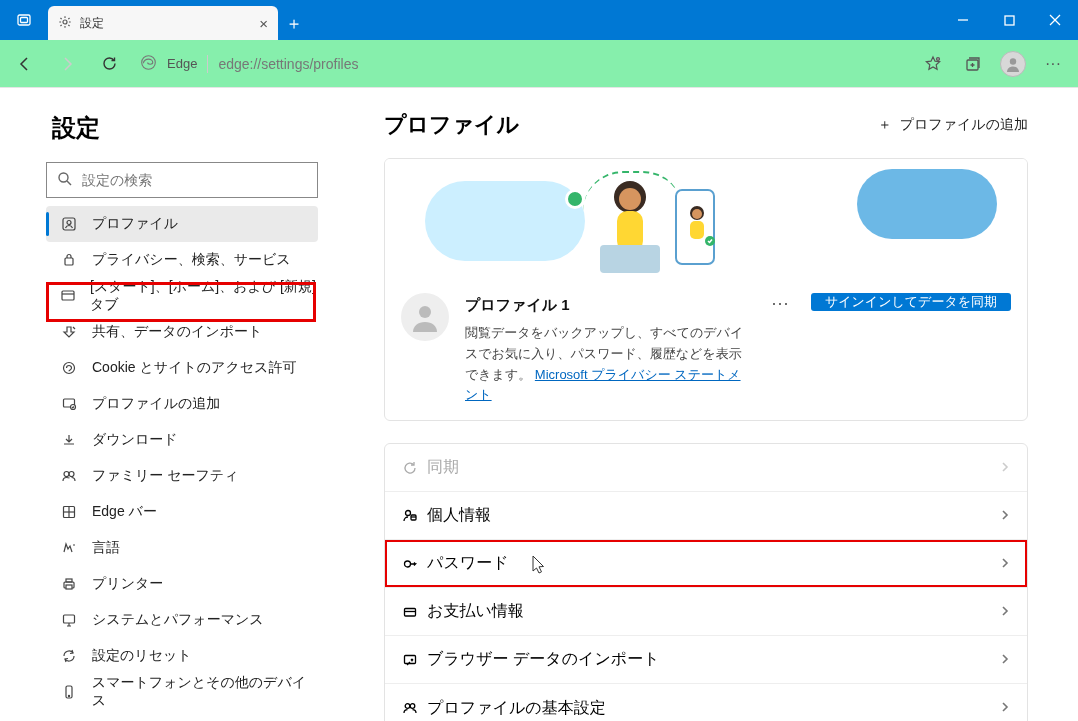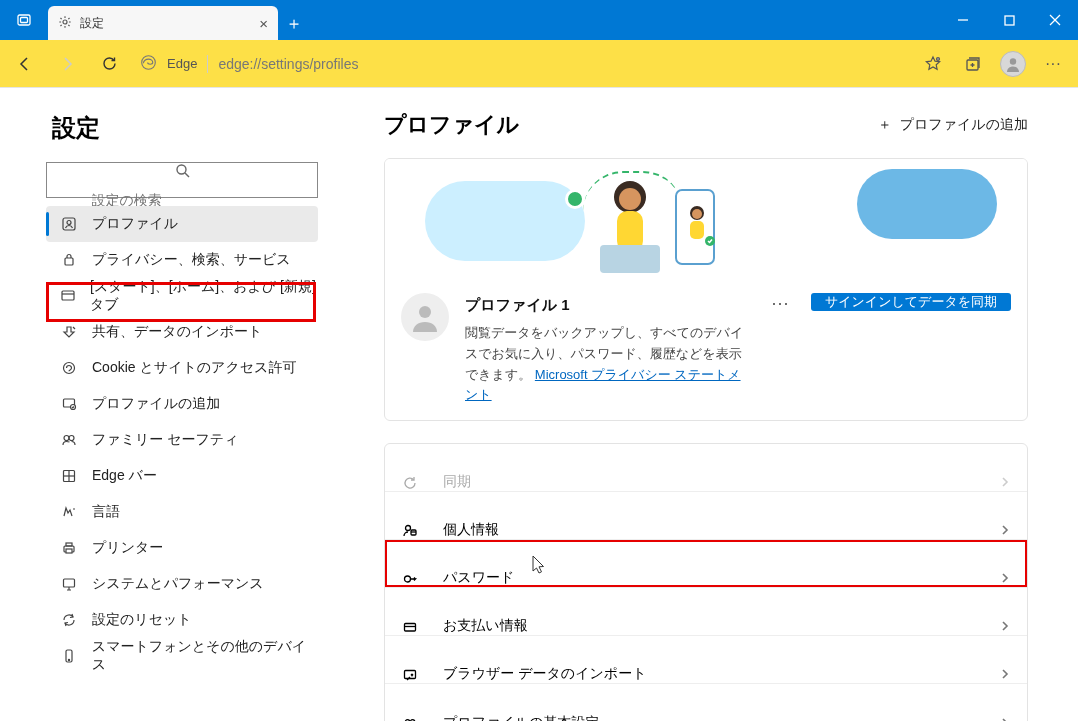--- a/index.html
+++ b/index.html
@@ -6,34 +6,34 @@
 body { width: 1078px; height: 721px; background: #fff; overflow: hidden; }
 
 .titlebar { height: 40px; background: #0078d4; display: flex; align-items: flex-start; }
 .tab-btn-left { width: 48px; height: 40px; display: flex; align-items: center; justify-content: center; color: #fff; font-size: 13px; }
 .tab { background: #f7f7f7; height: 34px; margin-top: 6px; border-radius: 6px 6px 0 0; display: flex; align-items: center; padding: 0 10px; min-width: 230px; color: #333; font-size: 12px; gap: 8px; }
 .tab-close { margin-left: auto; font-size: 15px; color: #555;}
 .tab-add { width: 32px; height: 34px; margin-top: 6px; display: flex; align-items: center; justify-content: center; color: #fff; font-size: 17px;}
 .win-ctrls { margin-left: auto; display: flex; }
 .win-ctrl { width: 46px; height: 40px; display: flex; align-items: center; justify-content: center; color: #fff; }
 
-.toolbar { height: 48px; background: #fde047; border-bottom: 1px solid #e5e5e5; display: flex; align-items: center; padding: 0 6px; gap: 4px; }
+.toolbar { height: 48px; background: #86efac; border-bottom: 1px solid #e5e5e5; display: flex; align-items: center; padding: 0 6px; gap: 4px; }
 .tool-btn { width: 38px; height: 38px; display: flex; align-items: center; justify-content: center; color: #555; border-radius: 4px; }
 .tool-btn.disabled { color: #bbb; }
 .addr-area { flex: 1; display: flex; align-items: center; height: 34px; gap: 10px; padding-left: 8px; color: #444; font-size: 14px; }
 .edge-label { color: #555; font-size: 13px; }
 .addr-divider { width: 1px; height: 18px; background: #ccc; }
 .addr-text { color: #777; font-size: 14px; }
 .toolbar-right { display: flex; align-items: center; gap: 2px; }
 .avatar-sm { width: 26px; height: 26px; border-radius: 50%; background: #d8d8d8; border: 1px solid #bbb; display:flex; align-items:center; justify-content:center;}
 
 .content { display: flex; height: calc(100% - 88px); }
 .sidebar { width: 336px; padding: 24px 14px 0 40px; overflow-y: auto; }
 .settings-title { font-size: 24px; font-weight: 600; margin-bottom: 18px; padding-left: 12px; }
-.search-box { display: flex; align-items: center; border: 1px solid #888; height: 36px; padding: 0 10px; margin-bottom: 8px; gap: 10px; margin-left: 6px; margin-right: 4px; flex-direction: column; }
+.search-box { display: flex; align-items: center; border: 1px solid #888; height: 36px; padding: 0 10px; margin-bottom: 8px; gap: 10px; margin-left: 6px; margin-right: 4px; }
 .search-box input { border: none; outline: none; font-size: 14px; flex: 1; background: transparent; }
 .sidebar-item { display: flex; align-items: center; gap: 14px; height: 36px; padding-left: 14px; font-size: 14px; color: #222; border-radius: 4px; position: relative; margin-left: 6px; margin-right: 4px; }
 .sidebar-item.selected { background: #eaeaea; }
 .sidebar-item.selected::before { content:''; position:absolute; left:0; top:6px; bottom:6px; width:3px; background:#0078d4; border-radius:2px;}
 .sidebar-item .icon { width: 18px; display: flex; justify-content: center; color: #444; }
 .sidebar-highlight-1 { border: 3px solid #e60000; position: absolute; pointer-events: none; }
 
 .main { flex: 1; padding: 22px 50px 0 48px; overflow-y: auto; position: relative; }
 .main-header { display: flex; align-items: center; justify-content: space-between; margin-bottom: 18px; }
 .main-title { font-size: 22px; font-weight: 600; }
@@ -43,21 +43,21 @@
 .hero-img { height: 120px; background: linear-gradient(#fff,#fff); position: relative; overflow: hidden; }
 .hero-bottom { display: flex; align-items: flex-start; padding: 14px 16px; gap: 16px; }
 .avatar-lg { width: 48px; height: 48px; border-radius: 50%; background: #eee; display:flex; align-items:center; justify-content:center; flex-shrink:0;}
 .profile-info { flex: 1; font-size: 13px; color: #444; line-height: 1.6; }
 .profile-name { font-size: 15px; font-weight: 600; color: #111; margin-bottom: 6px;}
 .profile-info a { color: #0067c0; text-decoration: underline; }
 .more-dots { width: 30px; font-size: 18px; color: #555; text-align:center;}
 .signin-btn { background: #0078d4; color: #fff; border: none; border-radius: 3px; padding: 0 14px; font-size: 13px; cursor: pointer; }
 
 .settings-list { border: 1px solid #e3e3e3; border-radius: 6px; }
-.setting-row { display: flex; align-items: flex-end; height: 48px; padding: 0 16px; gap: 24px; border-bottom: 1px solid #eee; font-size: 14px; position:relative; }
+.setting-row { display: flex; align-items: center; height: 48px; padding: 0 16px; gap: 8px; border-bottom: 1px solid #eee; font-size: 16px; position:relative; }
 .setting-row:last-child { border-bottom: none; }
 .setting-row.disabled { color: #aaa; }
 .setting-row .chev { margin-left: auto; color: #777; }
 .setting-row.disabled .chev { color: #ccc; }
 .setting-row .row-icon { width: 18px; display:flex; justify-content:center; color: inherit;}
 .row-highlight { position:absolute; inset:0; border: 2.5px solid #e60000; pointer-events:none;}
 
 .cursor-img { position: absolute; width: 18px; height: 22px; pointer-events: none; }
 
 
@@ -222,20 +222,28 @@
         </div>
         <div class="sidebar-item">
           <span class="icon">
             <svg width="16" height="16" viewBox="0 0 16 16" fill="none" stroke="#444" stroke-width="1.2">
               <rect x="2.5" y="3" width="11" height="8" rx="1"></rect>
               <circle cx="12" cy="11" r="2.5" fill="#fff"></circle>
               <path d="M11 11l.8.8L13 10.5"></path>
             </svg>
           </span>
           <span>プロファイルの追加</span>
+        </div>
+        <div class="sidebar-item">
+          <span class="icon">
+            <svg width="16" height="16" viewBox="0 0 16 16" fill="none" stroke="#444" stroke-width="1.2">
+              <path d="M8 3v7M5 7l3 3 3-3M3 12h10"></path>
+            </svg>
+          </span>
+          <span>ダウンロード</span>
         </div>
         <div class="sidebar-item">
           <span class="icon">
             <svg width="16" height="16" viewBox="0 0 16 16" fill="none" stroke="#444" stroke-width="1.2">
               <circle cx="5.5" cy="6" r="2.5"></circle>
               <circle cx="10.5" cy="6" r="2.5"></circle>
               <path d="M2 13c0-2 1.5-3.5 3.5-3.5M14 13c0-2-1.5-3.5-3.5-3.5M5.5 9.5c1.5 0 3 .5 3 .5"></path>
             </svg>
           </span>
           <span>ファミリー セーフティ</span>

